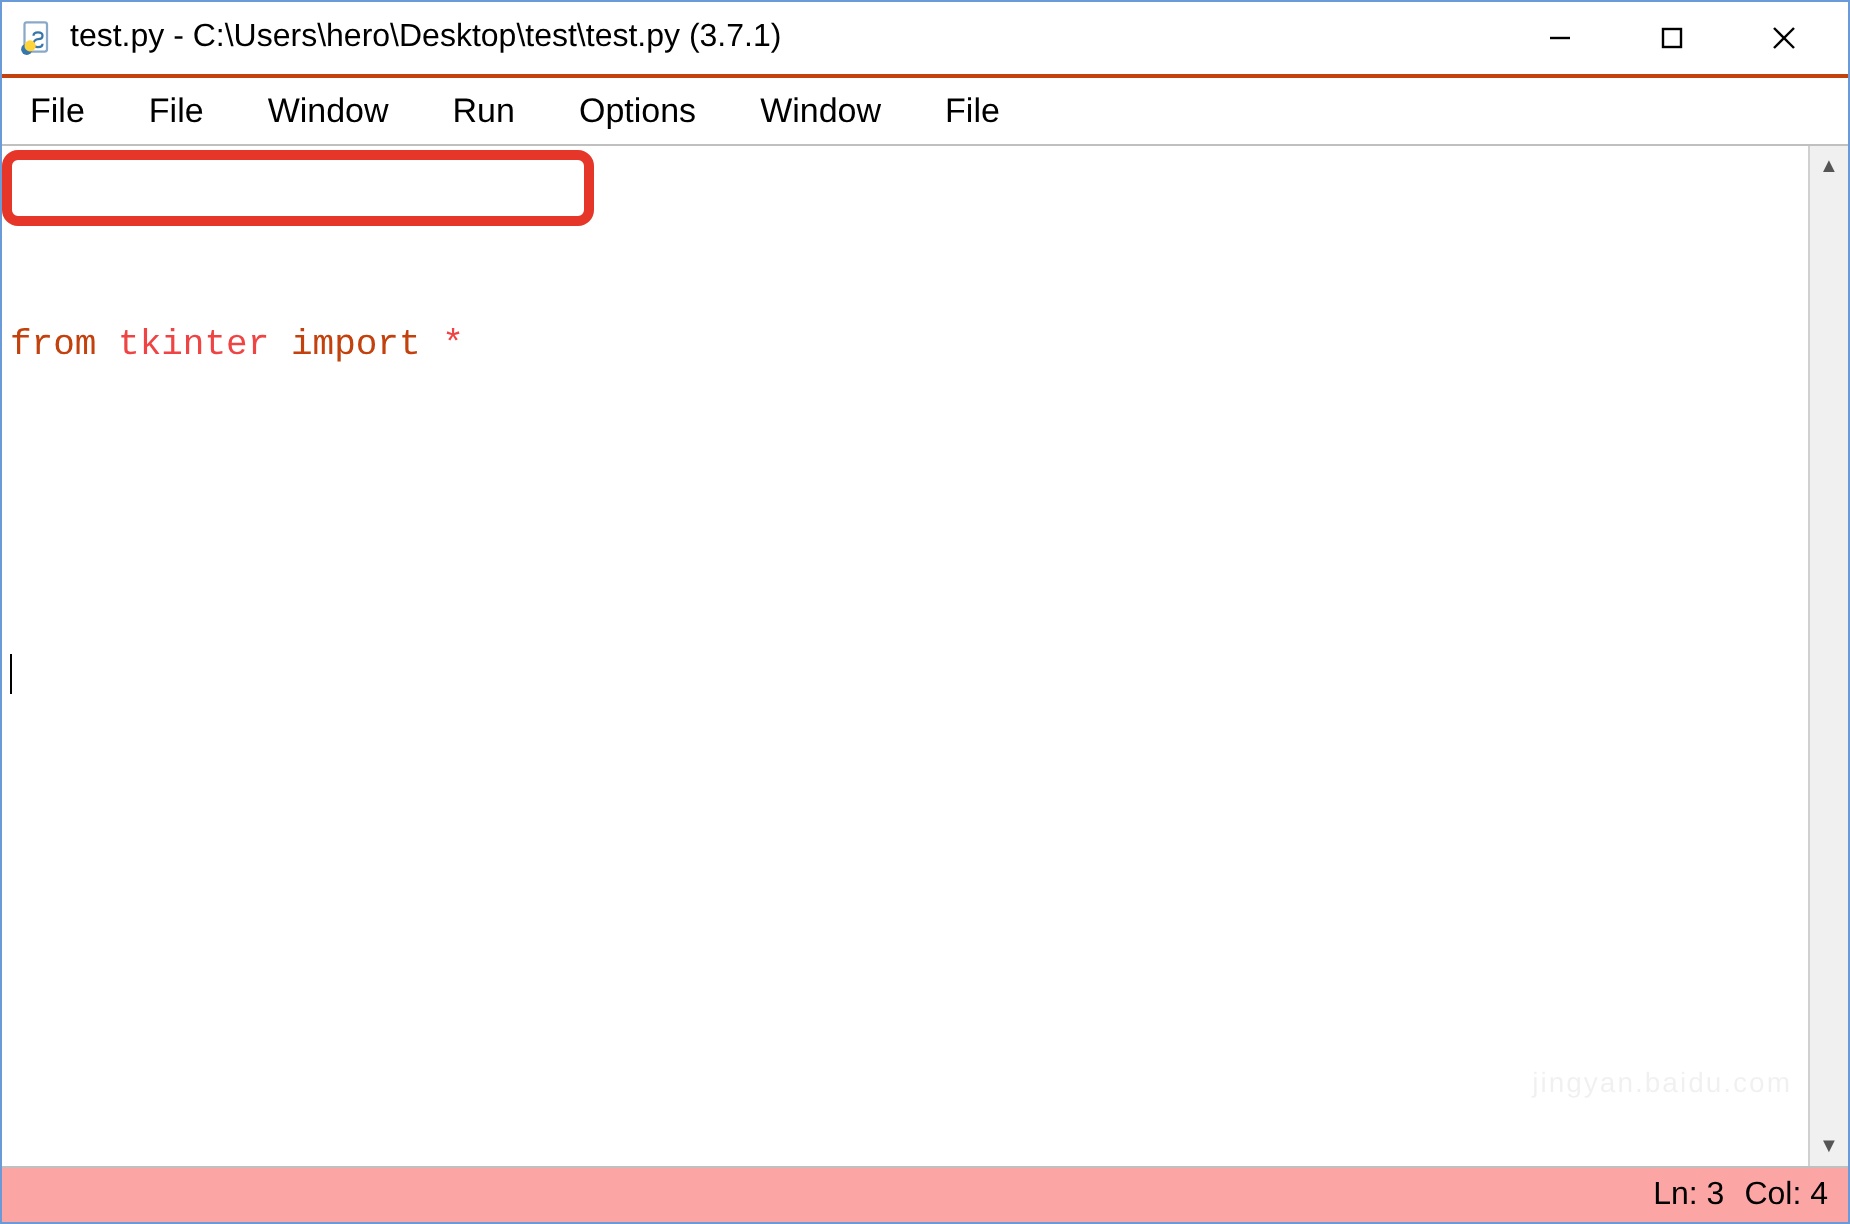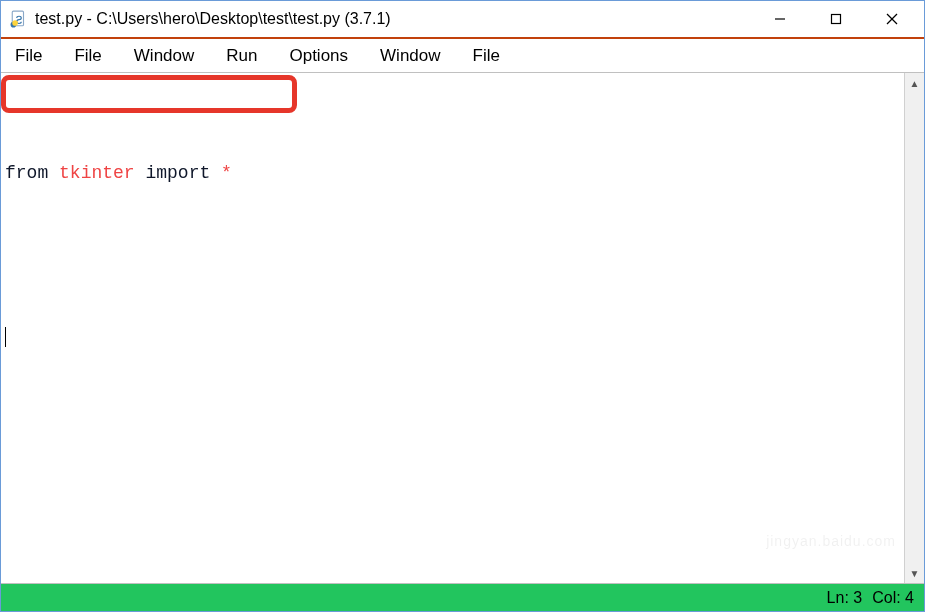--- a/index.html
+++ b/index.html
@@ -84,21 +84,21 @@
     .highlight-box {
       position: absolute;
       left: 0;
       top: 2px;
       width: 296px;
       height: 38px;
       border: 5px solid #e6362a;
       border-radius: 8px;
       pointer-events: none;
     }
-    .token-keyword { color: #0f172a; }
+    .token-keyword { color: #c2410c; }
     .token-plain { color: #ef4444; }
     .cursor-line {
       height: 20px;
       width: 1px;
       background: #000;
       display: inline-block;
       margin-left: 0;
     }
     .scrollbar-v {
       width: 20px;
@@ -120,21 +120,21 @@
     .scroll-track { flex: 1; }
     .statusbar {
       height: 28px;
       border-top: 1px solid #c0c0c0;
       display: flex;
       align-items: center;
       justify-content: flex-end;
       padding: 0 10px;
       font-size: 16px;
       color: #000;
-      background: #22c55e;
+      background: #fca5a5;
     }
     .watermark {
       position: absolute;
       right: 28px;
       bottom: 34px;
       font-size: 14px;
       color: rgba(0,0,0,0.06);
       letter-spacing: 1px;
       pointer-events: none;
     }

